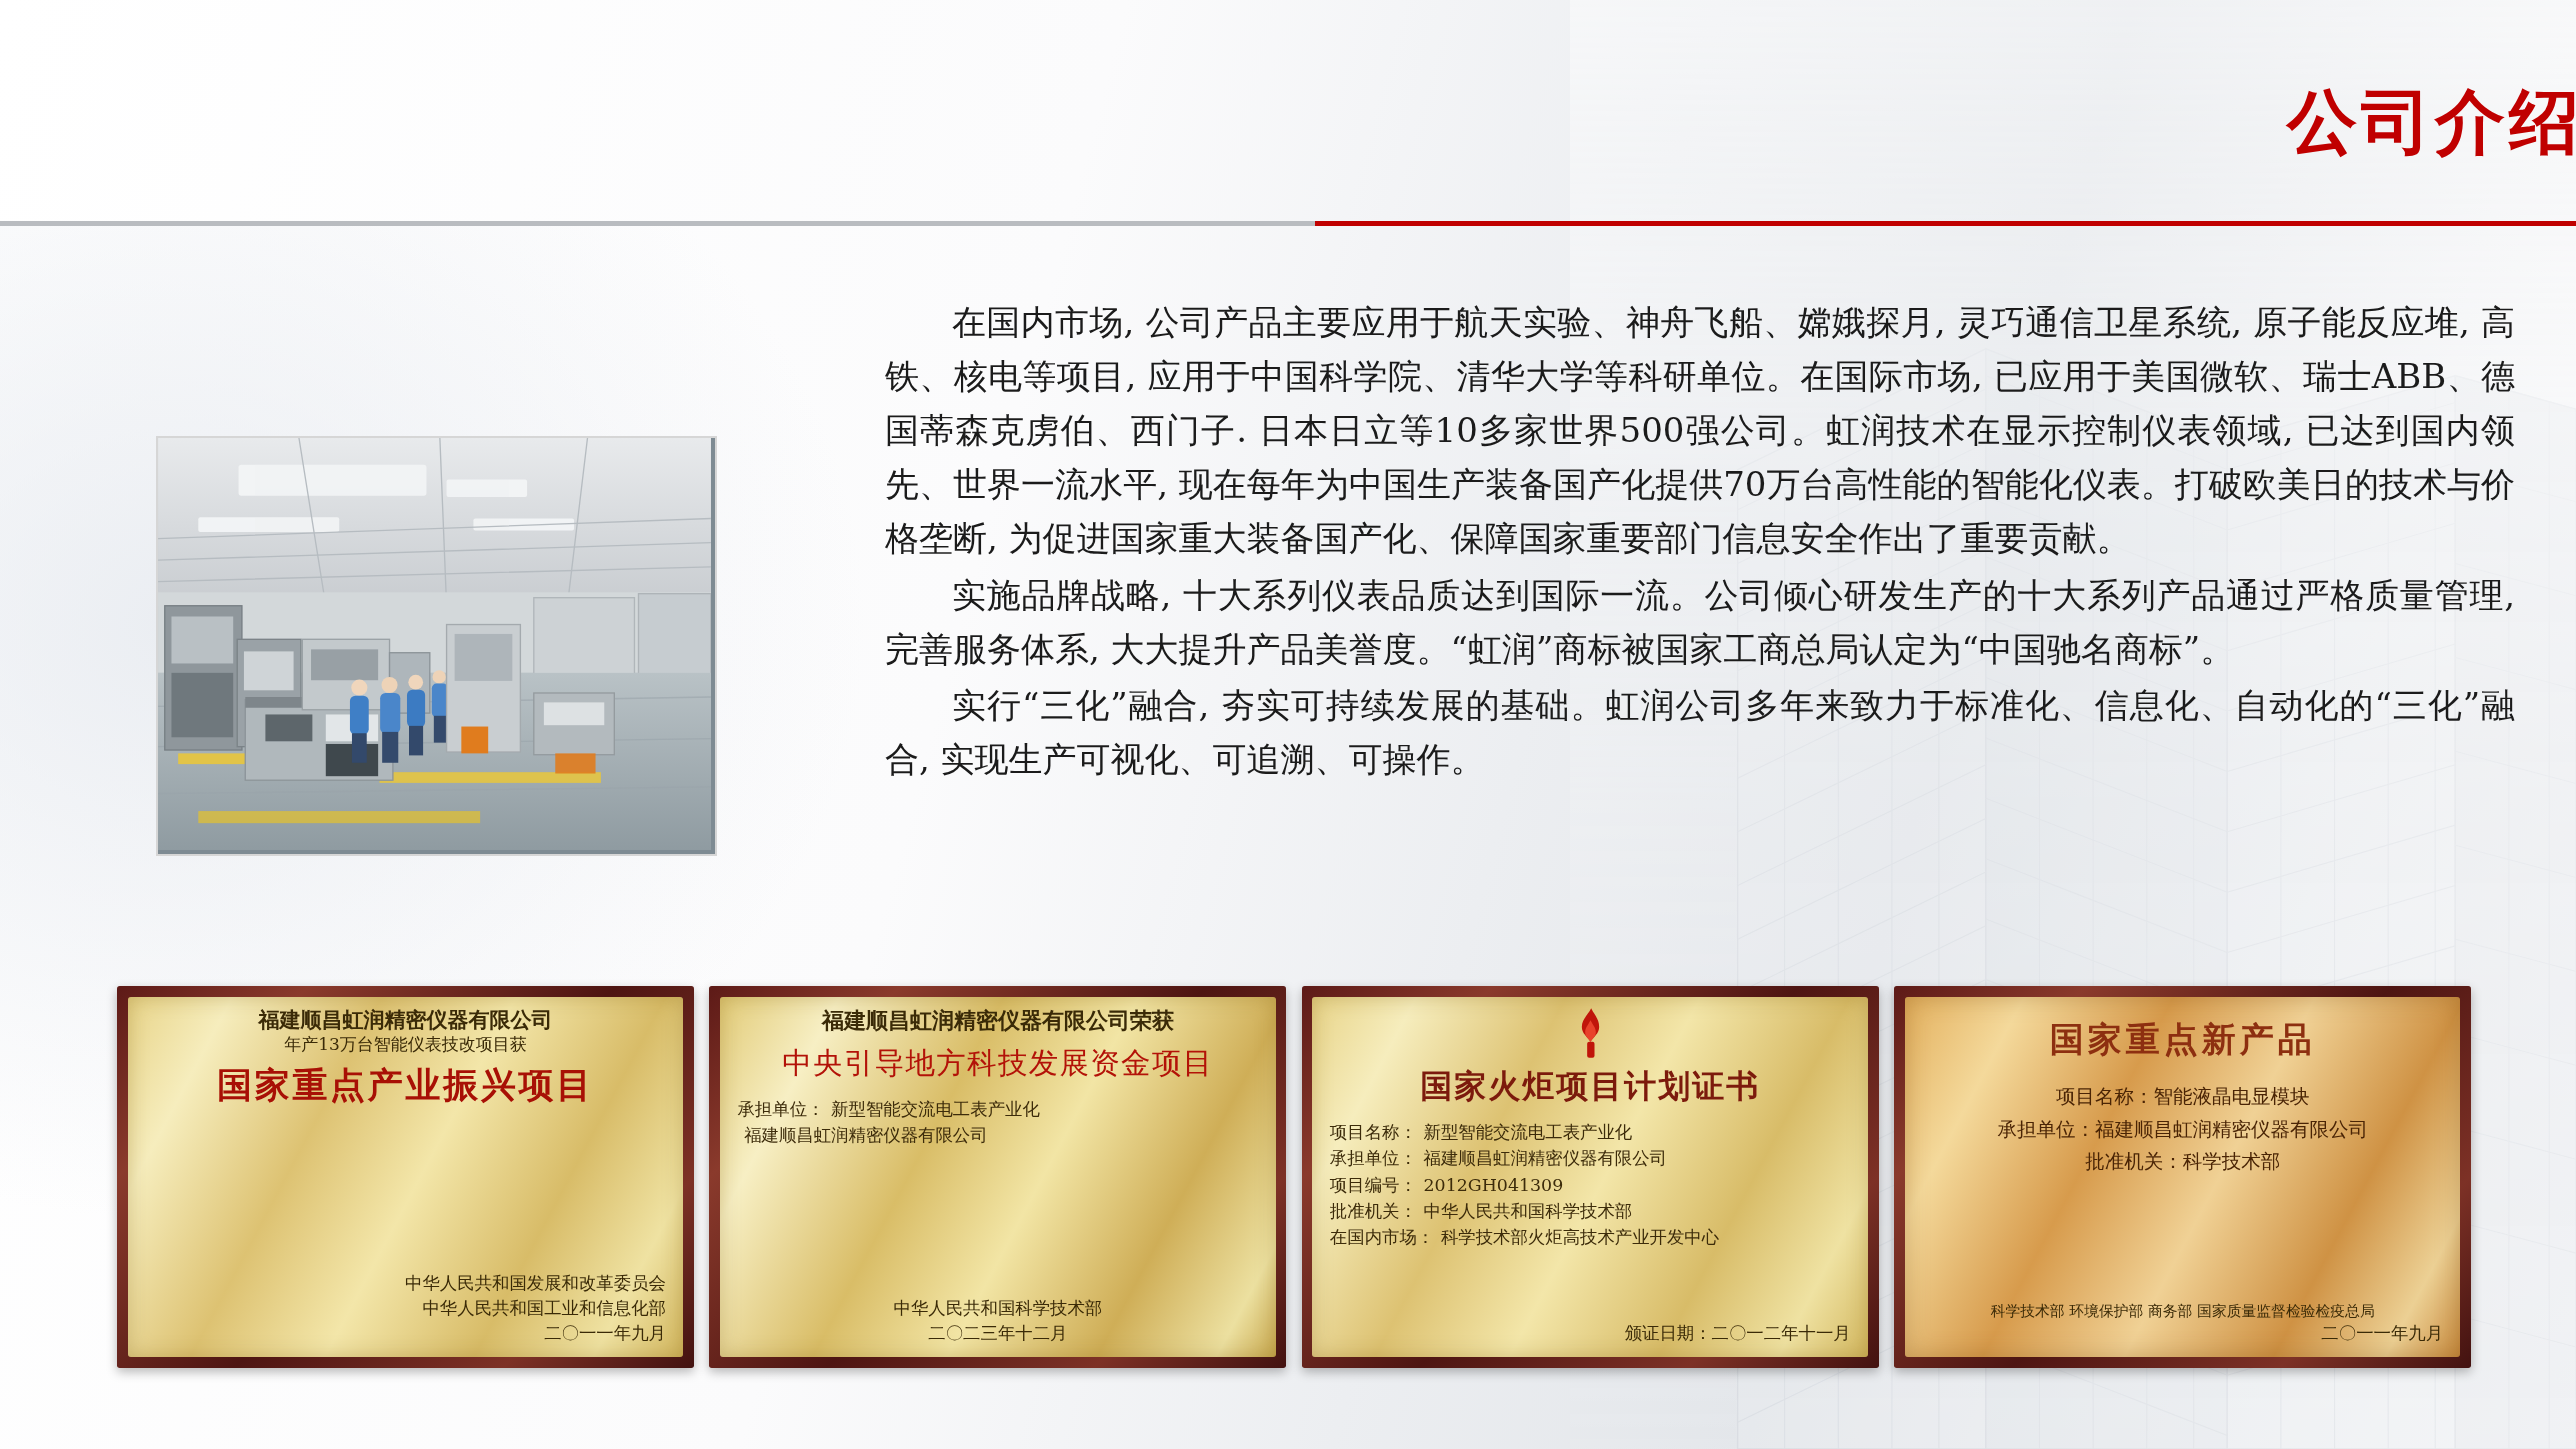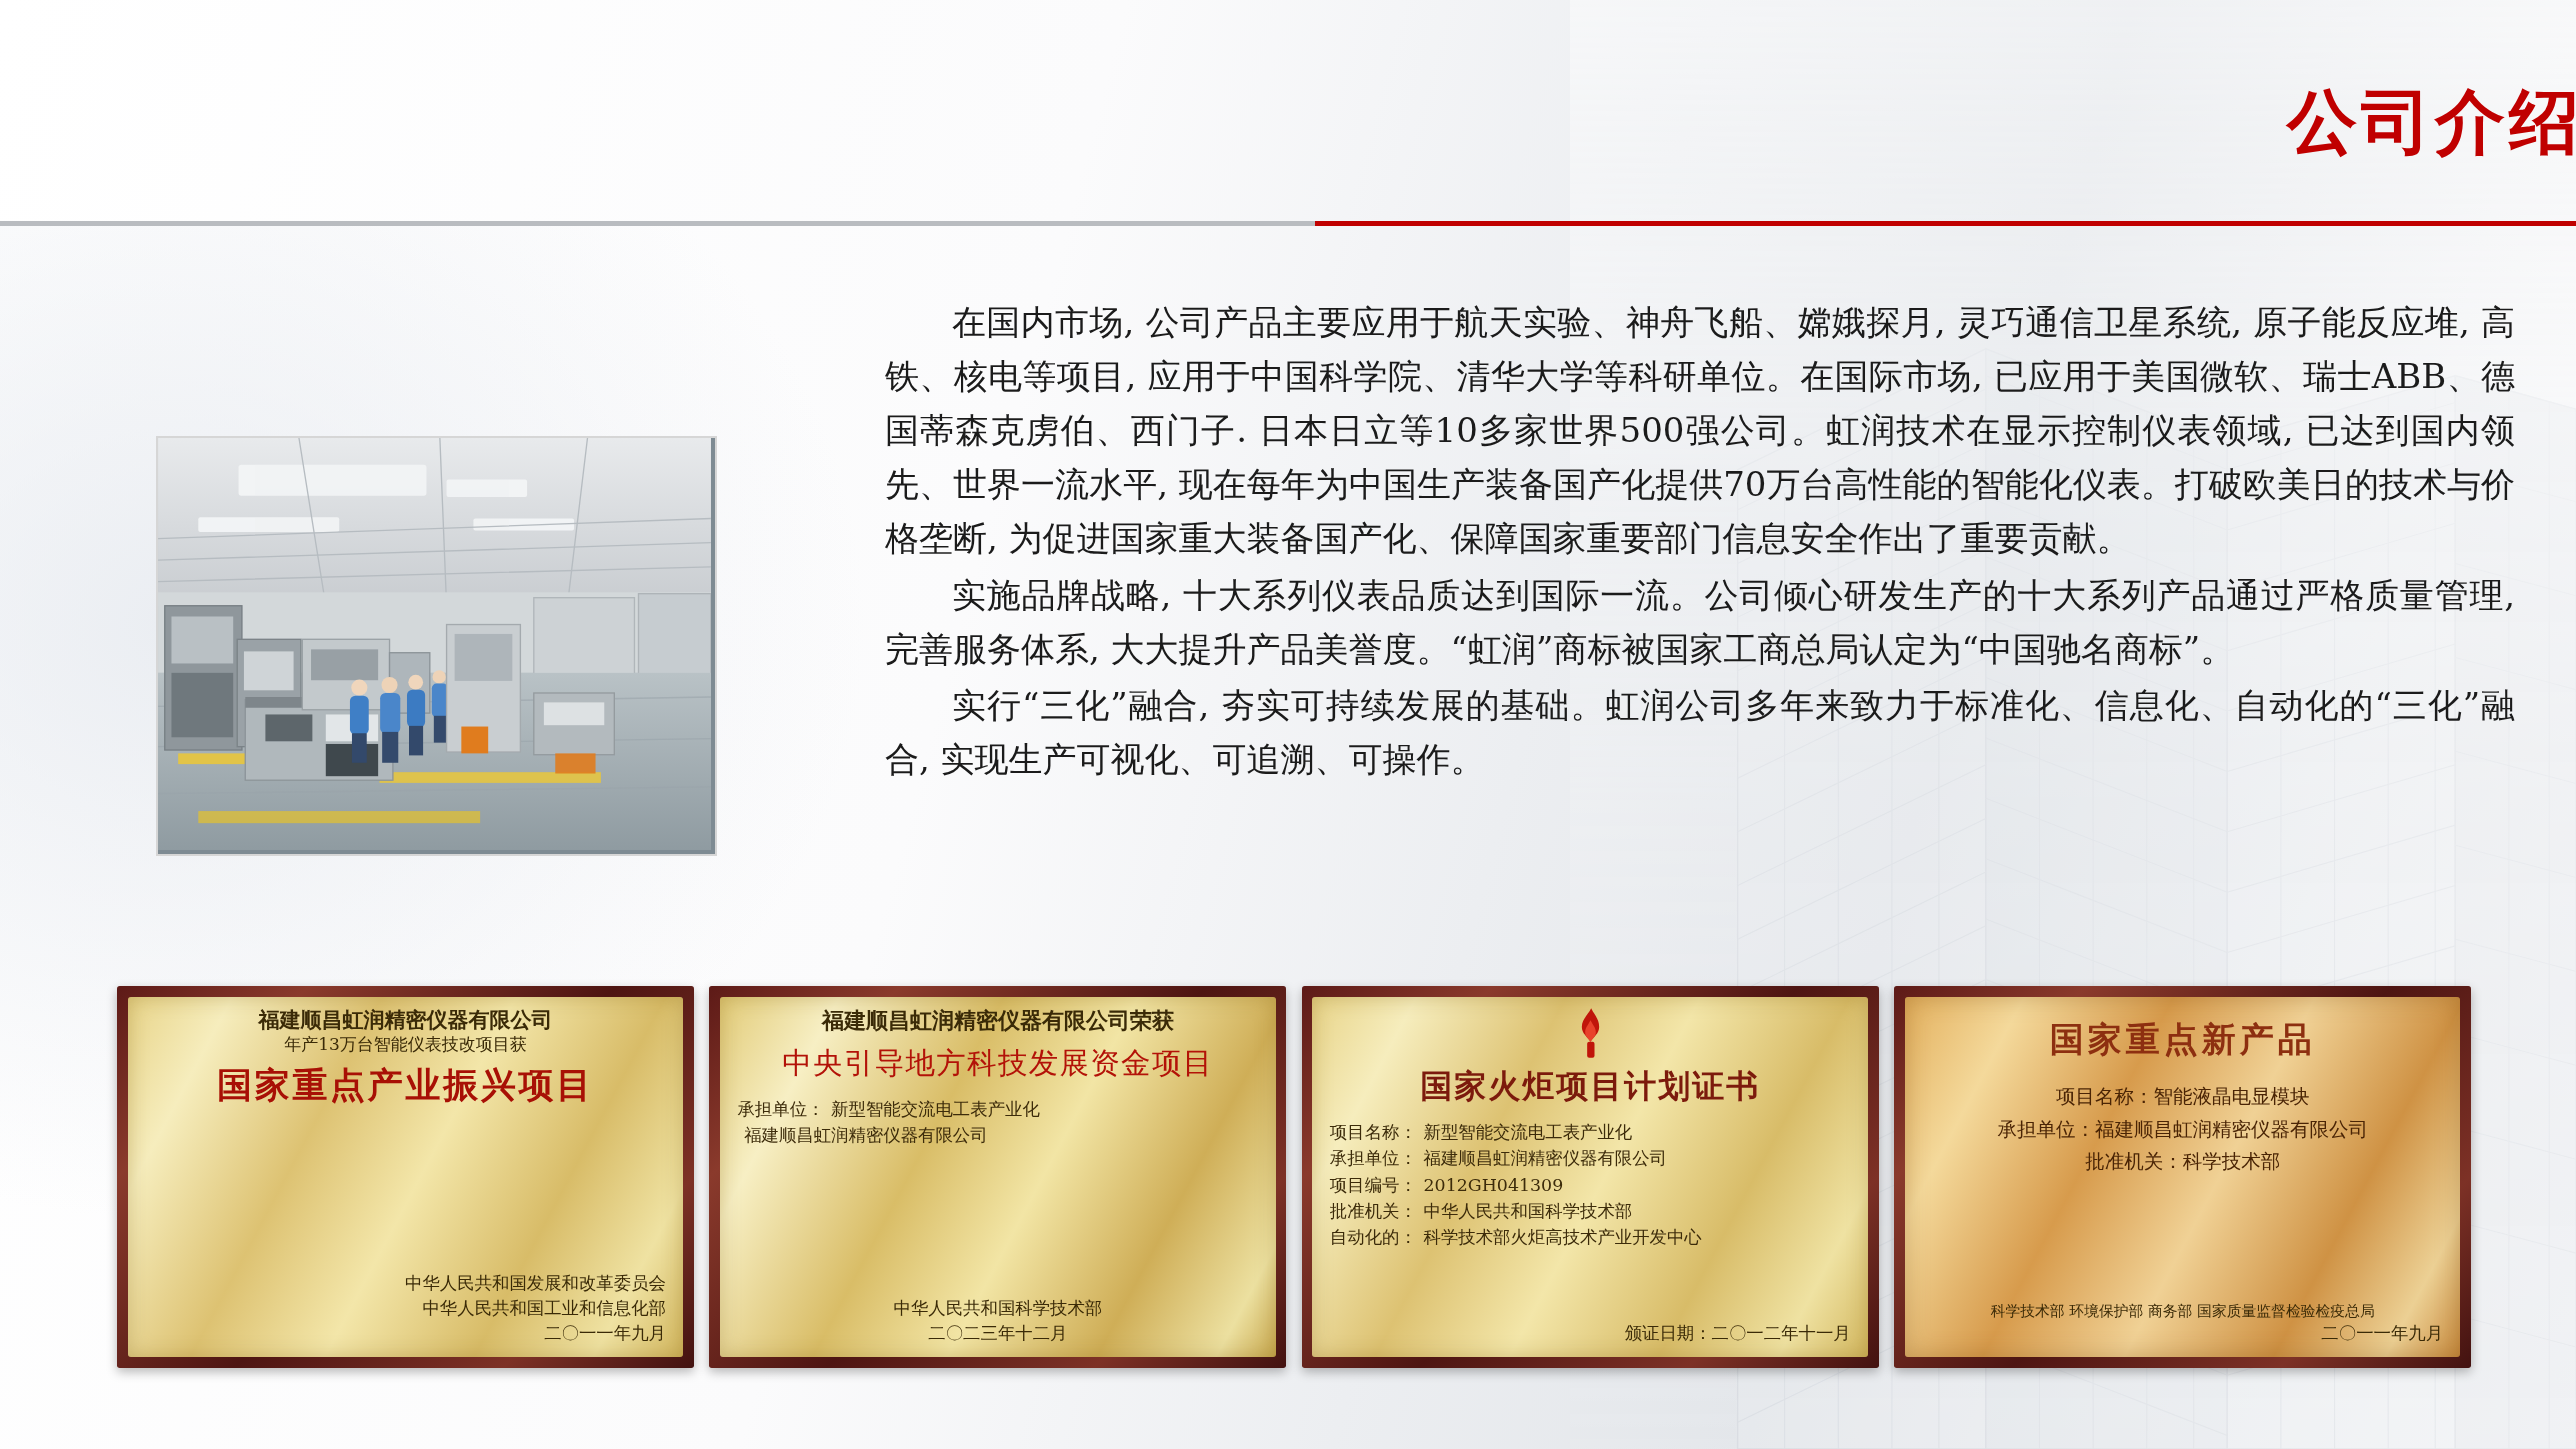--- a/index.html
+++ b/index.html
@@ -416,21 +416,21 @@
           </div>
           <div class="row">
             <span class="k">项目编号：</span>
             <span class="v">2012GH041309</span>
           </div>
           <div class="row">
             <span class="k">批准机关：</span>
             <span class="v">中华人民共和国科学技术部</span>
           </div>
           <div class="row">
-            <span class="k">自动化的：</span>
+            <span class="k">在国内市场：</span>
             <span class="v">科学技术部火炬高技术产业开发中心</span>
           </div>
         </div>
         <div class="foot">
           <div class="right">
             <span>颁证日期：</span><span>二〇一二年十一月</span>
           </div>
         </div>
       </div>
     </div>

